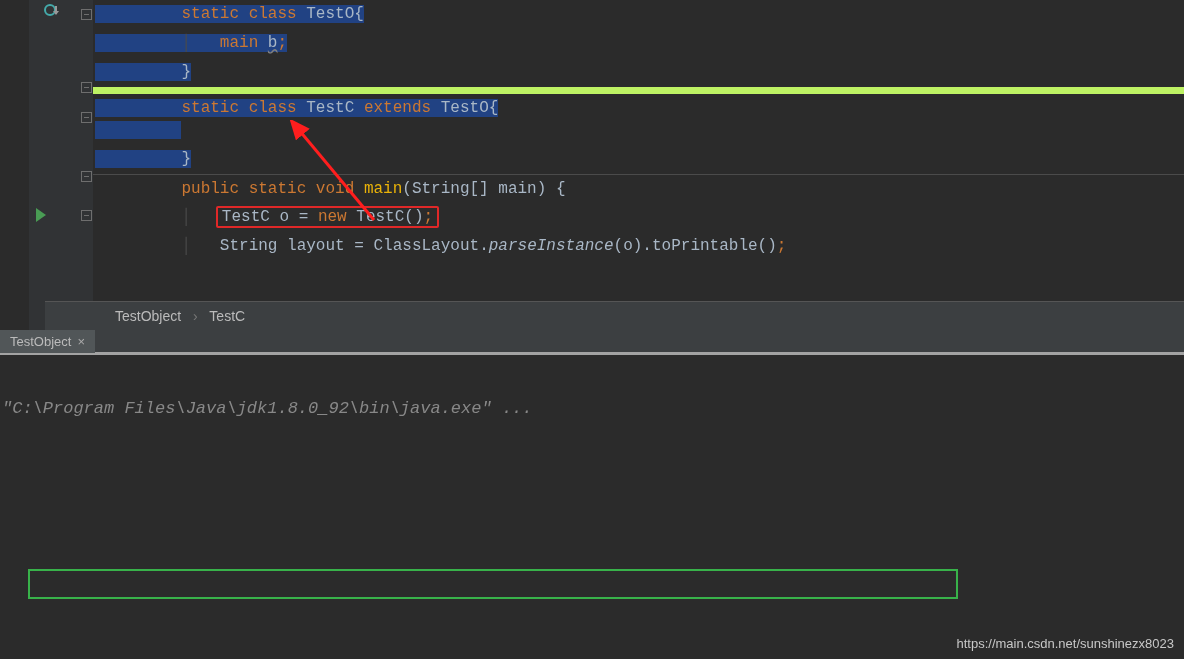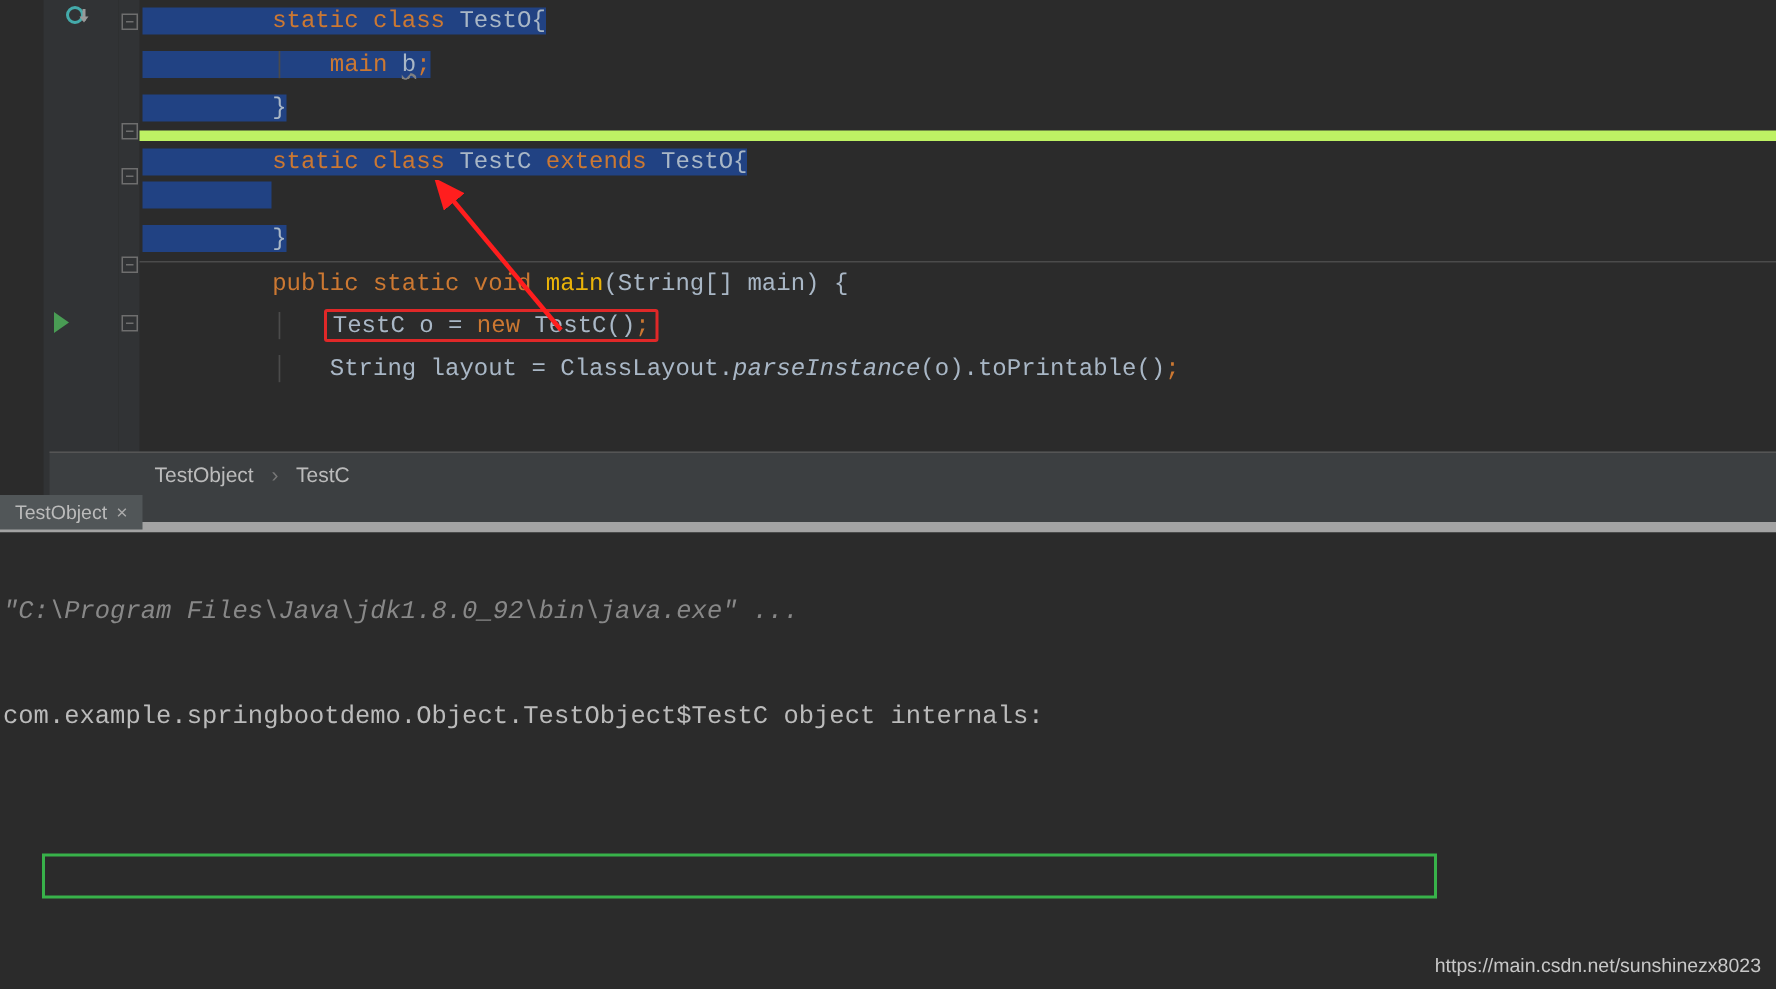--- a/index.html
+++ b/index.html
@@ -24,26 +24,26 @@
   .overrides-icon { position:absolute; left:14px; top:3px; width:18px; height:18px; }
 
   
   svg.arrow { position:absolute; left:225px; top:120px; pointer-events:none; }
 
   
   .fold-mark { position:absolute; left:2px; width:11px; height:11px; border:1px solid #6e6e6e; }
   .fold-mark.minus::after { content:""; position:absolute; left:2px; top:4px; width:5px; height:1px; background:#6e6e6e; }
 
   
-  .breadcrumb { position:absolute; left:4px; bottom:0; right:0; height:29px; background:#3c3f41; border-top:1px solid #555; line-height:29px; padding-left:70px; color:#bbb; font-family:"Segoe UI",sans-serif; font-size:14px;}
+  .breadcrumb { position:absolute; left:16px; bottom:0; right:0; height:29px; background:#3c3f41; border-top:1px solid #555; line-height:29px; padding-left:70px; color:#bbb; font-family:"Segoe UI",sans-serif; font-size:14px;}
   .breadcrumb .sep { color:#777; margin:0 8px; }
 
   
   .bottom-panel { position:absolute; left:0; top:330px; right:0; bottom:0; background:#2b2b2b; }
-  .run-tab { height:25px; background:#3c3f41; border-bottom:7px solid #a3a3a3; color:#bbb; font-size:13px; font-family:"Segoe UI",sans-serif; padding-left:0;}
+  .run-tab { height:25px; background:#3c3f41; border-bottom:3px solid #a3a3a3; color:#bbb; font-size:13px; font-family:"Segoe UI",sans-serif; padding-left:0;}
   .run-tab .tab-lbl { display:inline-block; padding:4px 10px; background:#515658; }
   .run-tab .close-x { color:#aaa; margin-left:6px; cursor:pointer; }
   .console { position:absolute; left:0; top:25px; right:0; bottom:0; background:#2b2b2b; color:#bbbbbb; font-family:"Consolas","Courier New",monospace; font-size:17px; white-space:pre; }
   .cmdline { color:#888; font-style:italic; }
   .console .row { height:32px; line-height:32px; padding-left:2px; }
   .green-box { position:absolute; border:2px solid #38b24a; }
 
   .watermark { position:absolute; right:10px; bottom:8px; color:#c8c8c8; font-family:"Segoe UI",sans-serif; font-size:13px; }
 </style>
 </head>
@@ -93,21 +93,20 @@
     <span>TestC</span>
   </div>
 </div>
 
 <div class="bottom-panel">
   <div class="run-tab">
     <span class="tab-lbl"><span>TestObject</span><span class="close-x">×</span></span>
   </div>
   <div class="console">
     <div class="row cmdline">"C:\Program Files\Java\jdk1.8.0_92\bin\java.exe" ...</div>
-    <div class="row">com.example.springbootdemo.Object.TestObject$TestC object internals:</div>
     
     
     
     
     
 
     <div class="green-box" style="left:28px; top:214px; width:930px; height:30px;"></div>
   </div>
 </div>
 

